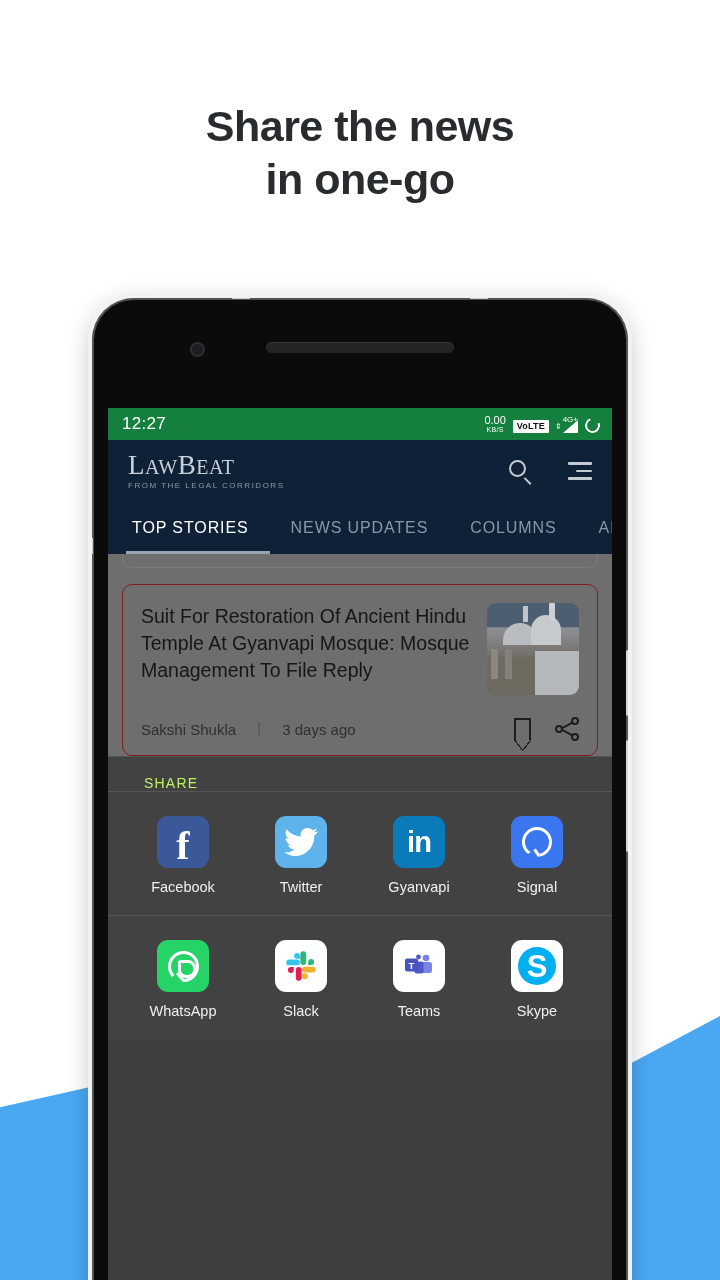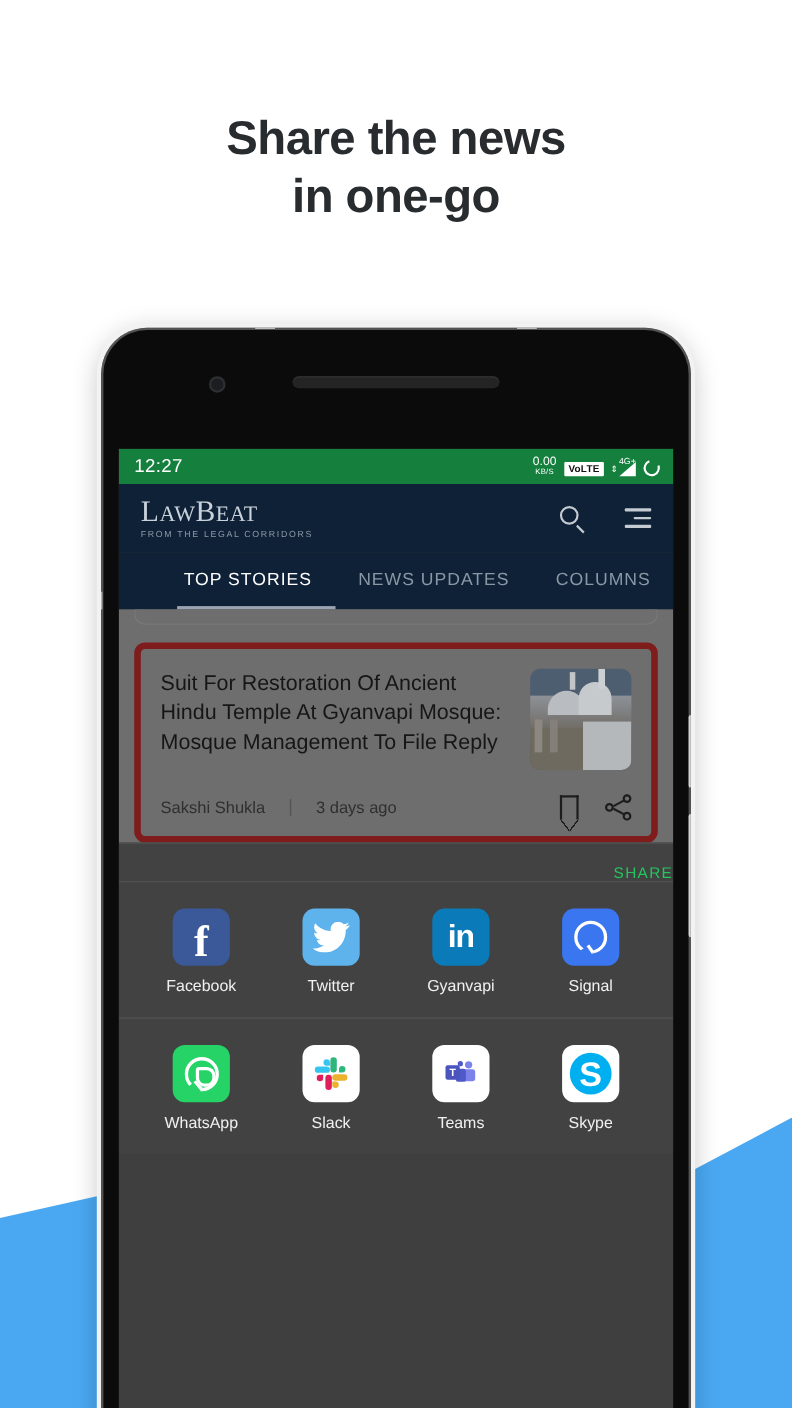--- a/index.html
+++ b/index.html
@@ -136,35 +136,35 @@
   .tabs {
     height:52px; background:#0e2136;
     display:flex; align-items:center; padding-left:18px;
     overflow:hidden; white-space:nowrap;
   }
   .tab {
     font-size:16px; letter-spacing:0.9px; color:#8a98a6;
     padding:0 21px; height:52px; display:flex; align-items:center;
     position:relative; flex:0 0 auto;
   }
-  .tab:first-child { padding-left:6px;margin-left:35px; }
+  .tab:first-child { padding-left:6px; }
   .tab.active { color:#ffffff; }
   .tab.active:after {
     content:""; position:absolute; left:0; right:0; bottom:0;
     height:3px; background:#9aa5b1;
   }
 
   
   .list-area { background:#6e6e6e; padding:0 14px; }
   .card-partial {
     height:14px; background:#6e6e6e; border:1px solid #7b7b7b;
     border-top:none; border-radius:0 0 10px 10px; margin-bottom:16px;
   }
   .card {
-    background:#6e6e6e; border:6px solid #7f1d1d; border-radius:10px;
+    background:#6e6e6e; border:1px solid #7f1d1d; border-radius:10px;
     padding:18px 18px 14px 18px;
   }
   .card-top { display:flex; gap:14px; }
   .card-title {
     font-size:19.5px; line-height:1.38; color:#161616; font-weight:normal; flex:1;
   }
   .thumb {
     width:92px; height:92px; border-radius:9px; flex:0 0 auto;
     background:linear-gradient(#4d5e70 0%, #4d5e70 26%, #8d9197 27%, #6e6a63 62%, #5a5248 100%);
     position:relative; overflow:hidden;
@@ -198,23 +198,22 @@
   .ic-share .n2 { left:0; top:8px; }
   .ic-share .n3 { right:0; bottom:0; }
   .ic-share .l { position:absolute; height:2px; background:#1d1d1d; width:12px; }
   .ic-share .l1 { left:7px; top:7px; transform:rotate(-28deg); }
   .ic-share .l2 { left:7px; top:15px; transform:rotate(28deg); }
 
   
   .sheet { background:#424242; }
   .sheet-sec { border-top:1px solid #555555; }
   .sheet-label {
-    font-size:14px; color:#22c55e; letter-spacing:1.2px;
+    font-size:14px; color:#bef264; letter-spacing:1.2px;
     padding:18px 0 0 36px;
-    text-align:right;
   }
   .sheet-url-row { display:flex; align-items:center; padding:18px 22px 24px 24px; }
   .sheet-url {
     flex:1; font-size:16.5px; line-height:1.42; color:#e8e8e8;
     word-break:break-all; padding-right:14px;
   }
   .copy-col { width:70px; text-align:center; flex:0 0 auto; }
   .ic-copy { width:26px; height:30px; position:relative; margin:0 auto 6px auto; }
   .ic-copy .back { position:absolute; left:0; top:5px; width:17px; height:22px; border:2px solid #9c9c9c; border-radius:2px; }
   .ic-copy .front { position:absolute; right:0; top:0; width:18px; height:23px; border:2px solid #c2c2c2; border-radius:2px; background:#424242; }

